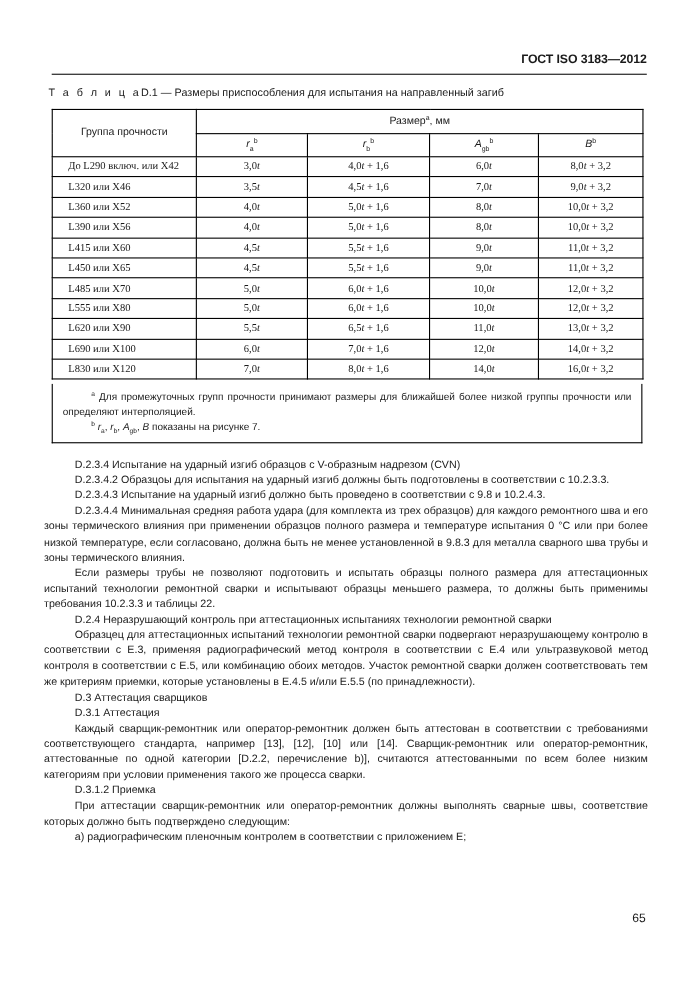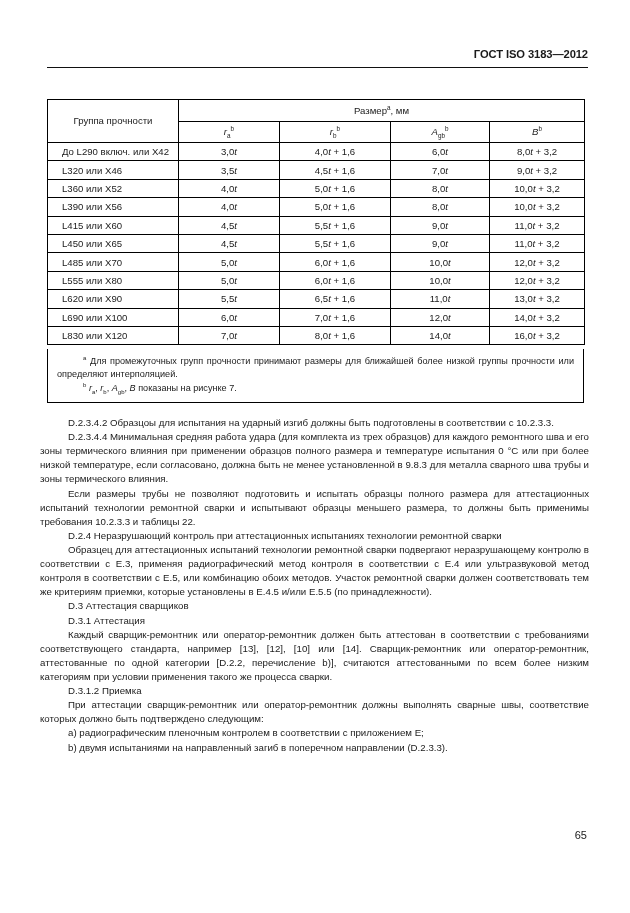--- a/index.html
+++ b/index.html
@@ -80,20 +80,21 @@
   }
   .data-table thead th {
     height: 20px;
   }
   .data-table thead th.grp {
     height: 42px;
     line-height: 1.45;
   }
   .data-table tbody td {
     height: 17.4px;
+    font-family: Liberation Serif, serif;
   }
   .data-table tbody td.first {
     text-align: left;
     padding-left: 14px;
   }
   col.c1 { width: 131px; }
   col.c2 { width: 101px; }
   col.c3 { width: 111px; }
   col.c4 { width: 99px; }
   col.c5 { width: 95px; }
@@ -148,20 +149,23 @@
 </head>
 <body>
 
 <div class="page">
 
   <div class="header">
     <div class="header-title">ГОСТ ISO 3183—2012</div>
     <div class="header-rule"></div>
   </div>
 
+  <div class="table-caption">
+    <span class="spaced">Т а б л и ц а</span><span>D.1 — Размеры приспособления для испытания на направленный загиб</span>
+  </div>
 
   <table class="data-table">
     <colgroup>
       <col class="c1">
         <col class="c2">
         <col class="c3">
         <col class="c4">
         <col class="c5">
     </colgroup>
     <thead>
@@ -275,29 +279,30 @@
     <p>
       <sup>b</sup>
       <span class="ital">r</span><sub>a</sub>,
       <span class="ital">r</span><sub>b</sub>,
       <span class="ital">A</span><sub>gb</sub>,
       <span class="ital">B</span><span> показаны на рисунке 7.</span>
     </p>
   </div>
 
   <div class="body">
+    <p>D.2.3.4 Испытание на ударный изгиб образцов с V-образным надрезом (CVN)</p>
     <p>D.2.3.4.2 Образцоы для испытания на ударный изгиб должны быть подготовлены в соответствии с 10.2.3.3.</p>
+    <p>D.2.3.4.3 Испытание на ударный изгиб должно быть проведено в соответствии с 9.8 и 10.2.4.3.</p>
     <p>D.2.3.4.4 Минимальная средняя работа удара (для комплекта из трех образцов) для каждого ремонтного шва и его зоны термического влияния при применении образцов полного размера и температуре испытания 0 °С или при более низкой температуре, если согласовано, должна быть не менее установленной в 9.8.3 для металла сварного шва трубы и зоны термического влияния.</p>
     <p>Если размеры трубы не позволяют подготовить и испытать образцы полного размера для аттестационных испытаний технологии ремонтной сварки и испытывают образцы меньшего размера, то должны быть применимы требования 10.2.3.3 и таблицы 22.</p>
     <p class="b">D.2.4 Неразрушающий контроль при аттестационных испытаниях технологии ремонтной сварки</p>
     <p>Образцец для аттестационных испытаний технологии ремонтной сварки подвергают неразрушающему контролю в соответствии с E.3, применяя радиографический метод контроля в соответствии с E.4 или ультразвуковой метод контроля в соответствии с E.5, или комбинацию обоих методов. Участок ремонтной сварки должен соответствовать тем же критериям приемки, которые установлены в E.4.5 и/или E.5.5 (по принадлежности).</p>
     <p class="b">D.3 Аттестация сварщиков</p>
     <p class="b">D.3.1 Аттестация</p>
     <p>Каждый сварщик-ремонтник или оператор-ремонтник должен быть аттестован в соответствии с требованиями соответствующего стандарта, например [13], [12], [10] или [14]. Сварщик-ремонтник или оператор-ремонтник, аттестованные по одной категории [D.2.2, перечисление b)], считаются аттестованными по всем более низким категориям при условии применения такого же процесса сварки.</p>
     <p>D.3.1.2 Приемка</p>
     <p>При аттестации сварщик-ремонтник или оператор-ремонтник должны выполнять сварные швы, соответствие которых должно быть подтверждено следующим:</p>
     <p class="listitem">a) радиографическим пленочным контролем в соответствии с приложением E;</p>
-    <p class="listitem">b) двумя испытаниями на направленный загиб в поперечном направлении (D.2.3.3).</p>
   </div>
 
   <div class="page-number">65</div>
 
 </div>
 
 </body></html>

